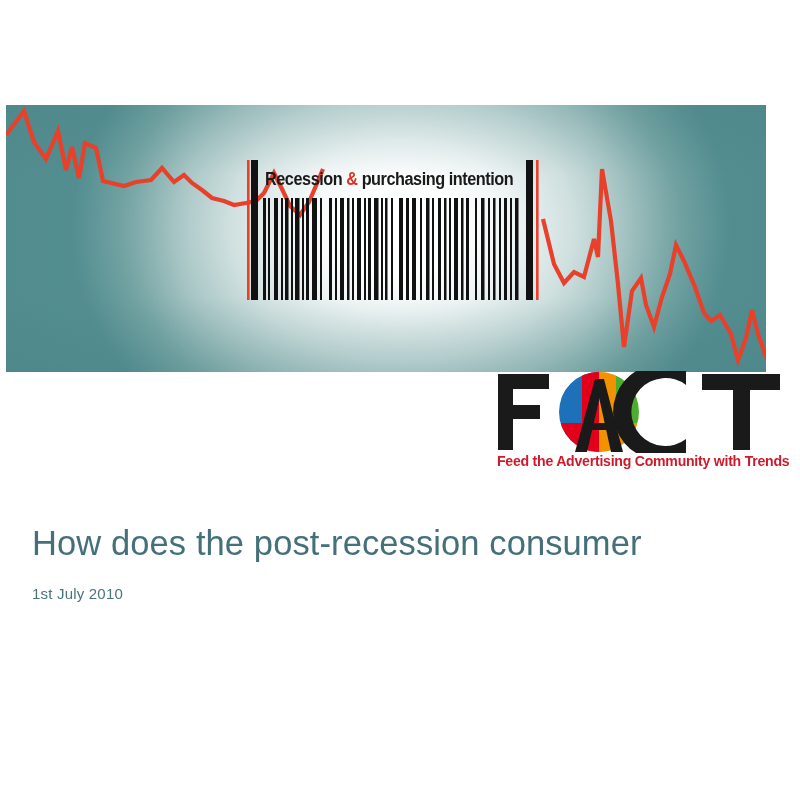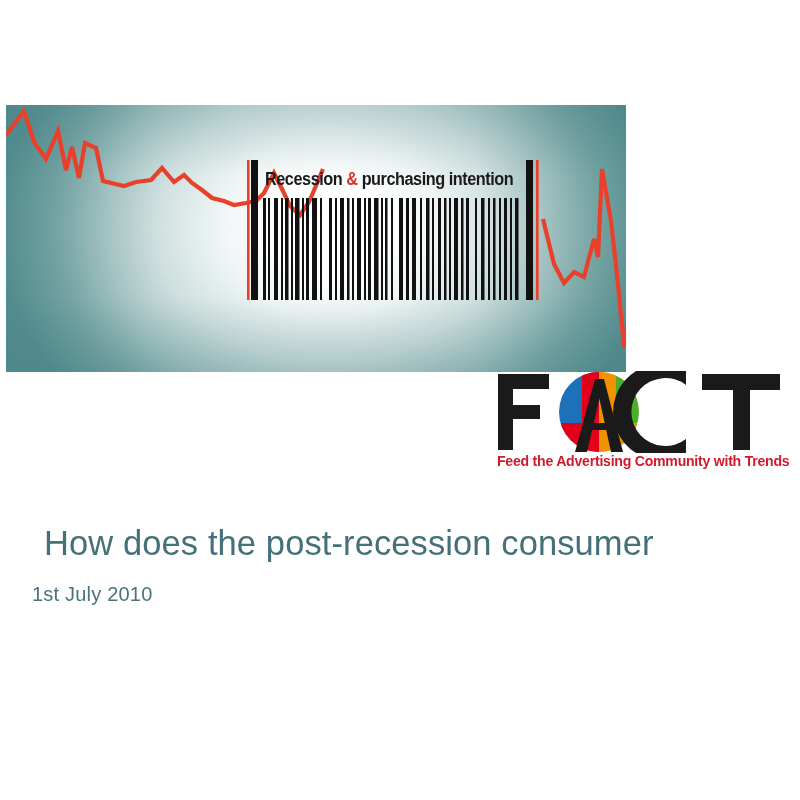--- a/index.html
+++ b/index.html
@@ -22,21 +22,21 @@
     width: 800px;
     height: 800px;
     background: #ffffff;
   }
 
   
   .hero {
     position: absolute;
     left: 6px;
     top: 105px;
-    width: 620px;
+    width: 760px;
     height: 267px;
     overflow: hidden;
     background:
       radial-gradient(ellipse 330px 260px at 52% 46%,
         #ffffff 0%,
         #fdfefe 18%,
         #eef4f4 34%,
         #cfe0df 52%,
         #a8c6c5 68%,
         #78a7a6 84%,
@@ -125,26 +125,26 @@
   }
   .slide-title {
     font-family: "Liberation Sans", sans-serif;
     font-weight: normal;
     font-size: 34.5px;
     line-height: 45px;
     color: #44707a;
     letter-spacing: 0.1px;
     margin: 0;
   }
-  .slide-title .line { display: block; margin-left: 12px; }
+  .slide-title .line { display: block; }
   .slide-date {
     margin-top: 18px;
     font-family: "Liberation Sans", sans-serif;
     font-weight: normal;
-    font-size: 20px;
+    font-size: 15px;
     line-height: 20px;
     color: #4a737c;
     letter-spacing: 0.2px;
   }
 </style>
 </head>
 <body>
 
 <div class="slide">
 

